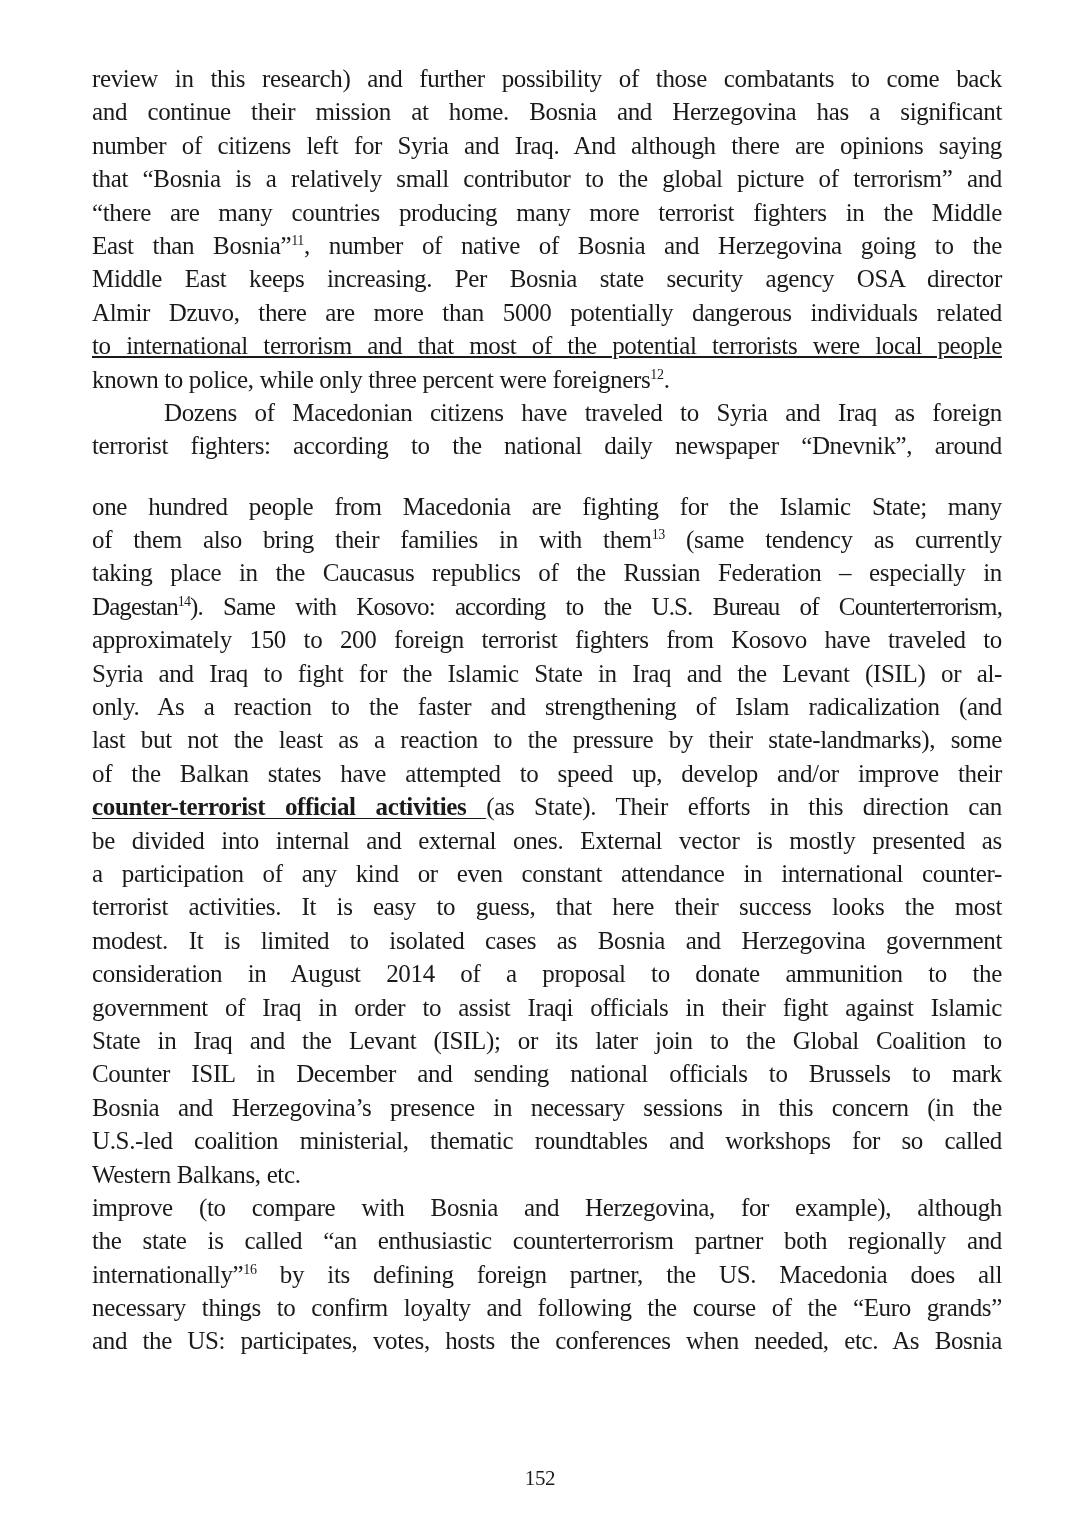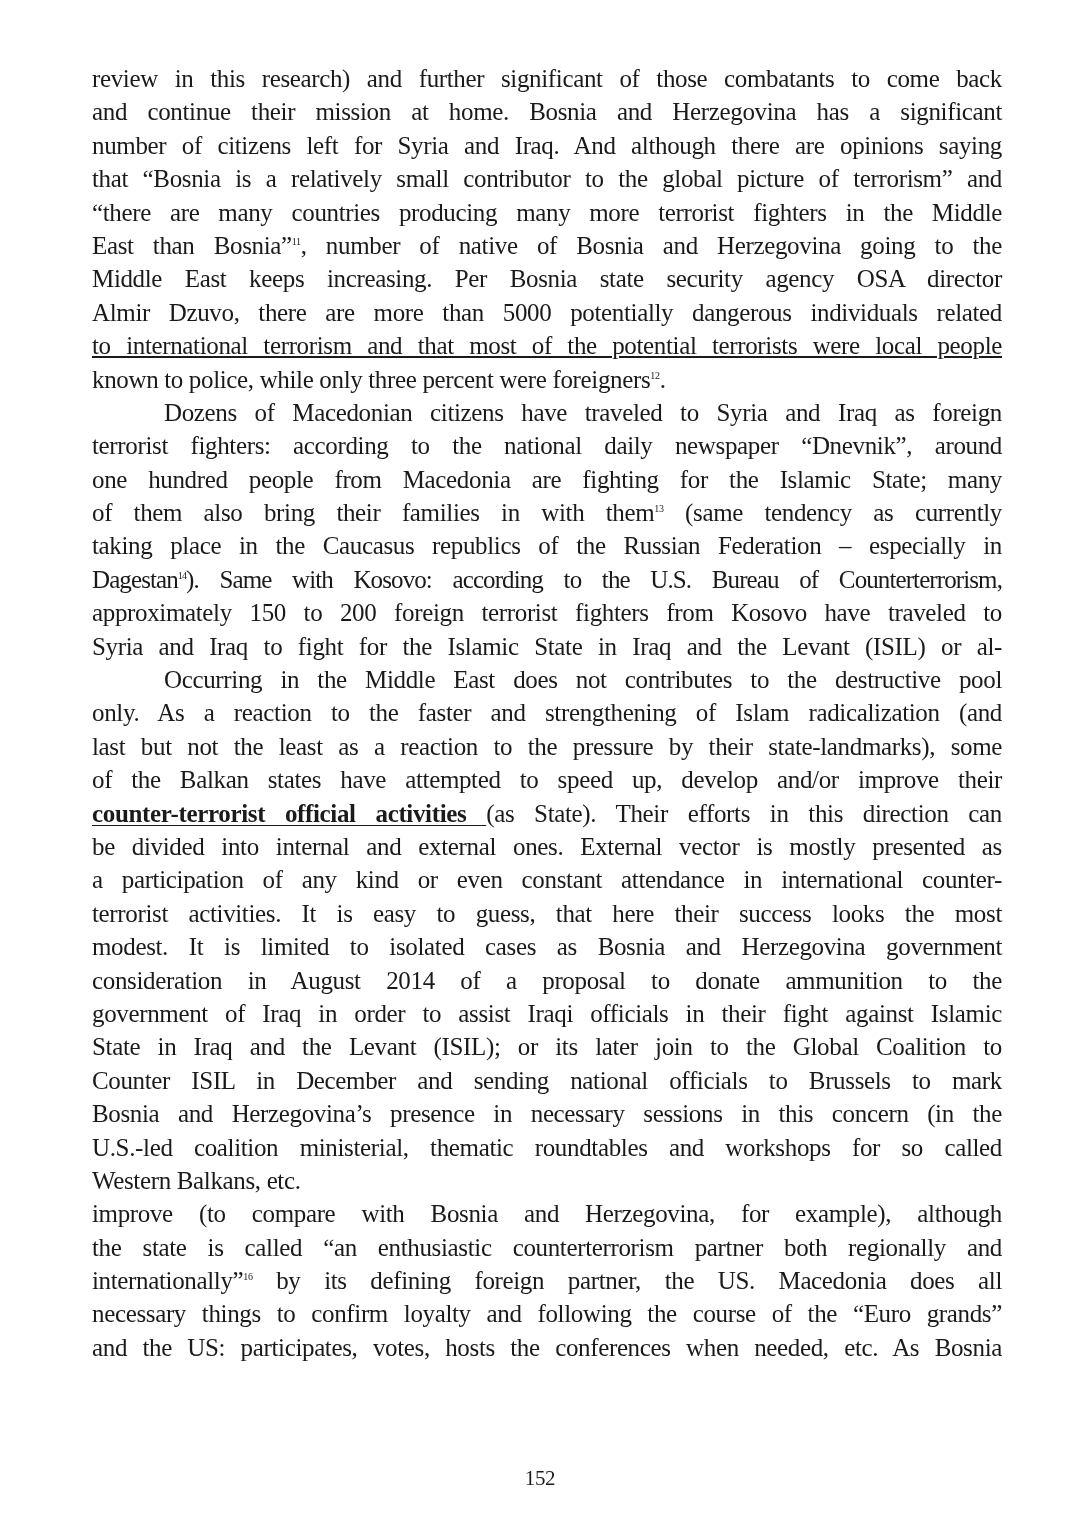--- a/index.html
+++ b/index.html
@@ -34,21 +34,21 @@
       overflow: visible;
     }
     .line.last {
       text-align-last: left;
     }
     .line.indent {
       padding-left: 72px;
       box-sizing: border-box;
     }
     sup {
-      font-size: 10px;
+      font-size: 14px;
       line-height: 0;
       vertical-align: 0;
       position: relative;
       top: -9px;
     }
     .u {
       text-decoration: underline;
       text-decoration-thickness: 1px;
       text-underline-offset: 3px;
       font-weight: bold;
@@ -63,45 +63,44 @@
       line-height: 30px;
       letter-spacing: -0.3px;
     }
   </style>
 </head>
 <body>
 
 <div class="page">
 
   <div>
-    <span class="line" style="display: block;">review in this research) and further significant of those combatants to come back</span>
+    <span class="line" style="display: block;">review in this research) and further possibility of those combatants to come back</span>
     <span class="line" style="display: block;">and continue their mission at home. Bosnia and Herzegovina has a significant</span>
     <span class="line" style="display: block;">number of citizens left for Syria and Iraq. And although there are opinions saying</span>
     <span class="line" style="display: block;">that “Bosnia is a relatively small contributor to the global picture of terrorism” and</span>
     <span class="line" style="display: block;">“there are many countries producing many more terrorist fighters in the Middle</span>
     <span class="line" style="display: block;"><span>East than Bosnia”</span><sup>11</sup><span>, number of native of Bosnia and Herzegovina going to the</span></span>
     <span class="line" style="display: block;">Middle East keeps increasing. Per Bosnia state security agency OSA director</span>
     <span class="line" style="display: block;">Almir Dzuvo, there are more than 5000 potentially dangerous individuals related</span>
     <span class="line" style="display: block; text-decoration: underline;">to international terrorism and that most of the potential terrorists were local people</span>
     <span class="line last" style="display: block;"><span>known to police, while only three percent were foreigners</span><sup>12</sup><span>.</span></span>
   </div>
 
   <div>
     <span class="line indent" style="display: block;">Dozens of Macedonian citizens have traveled to Syria and Iraq as foreign</span>
     <span class="line" style="display: block;">terrorist fighters: according to the national daily newspaper “Dnevnik”, around</span>
-    <span class="line" style="display: block;">one hundred people from Macedonia are fighting for the Islamic State; many</span>
+    <span class="line" style="display: block; margin-top: 27px;">one hundred people from Macedonia are fighting for the Islamic State; many</span>
     <span class="line" style="display: block;"><span>of them also bring their families in with them</span><sup>13</sup><span> (same tendency as currently</span></span>
     <span class="line" style="display: block;">taking place in the Caucasus republics of the Russian Federation – especially in</span>
     <span class="line" style="letter-spacing: -0.9px; display: block;"><span>Dagestan</span><sup>14</sup><span>). Same with Kosovo: according to the U.S. Bureau of Counterterrorism,</span></span>
     <span class="line" style="display: block;">approximately 150 to 200 foreign terrorist fighters from Kosovo have traveled to</span>
     <span class="line" style="display: block;">Syria and Iraq to fight for the Islamic State in Iraq and the Levant (ISIL) or al-</span>
   </div>
 
   <div>
-    <span class="line indent" style="display: block;">Occurring in the Middle East does not contributes to the destructive pool</span>
     <span class="line" style="display: block;">only. As a reaction to the faster and strengthening of Islam radicalization (and</span>
     <span class="line" style="display: block;">last but not the least as a reaction to the pressure by their state-landmarks), some</span>
     <span class="line" style="display: block;">of the Balkan states have attempted to speed up, develop and/or improve their</span>
     <span class="line" style="display: block;"><span class="u">counter-terrorist official activities </span><span>(as State). Their efforts in this direction can</span></span>
     <span class="line" style="display: block;">be divided into internal and external ones. External vector is mostly presented as</span>
     <span class="line" style="display: block;">a participation of any kind or even constant attendance in international counter-</span>
     <span class="line" style="display: block;">terrorist activities. It is easy to guess, that here their success looks the most</span>
     <span class="line" style="display: block;">modest. It is limited to isolated cases as Bosnia and Herzegovina government</span>
     <span class="line" style="display: block;">consideration in August 2014 of a proposal to donate ammunition to the</span>
     <span class="line" style="display: block;">government of Iraq in order to assist Iraqi officials in their fight against Islamic</span>

